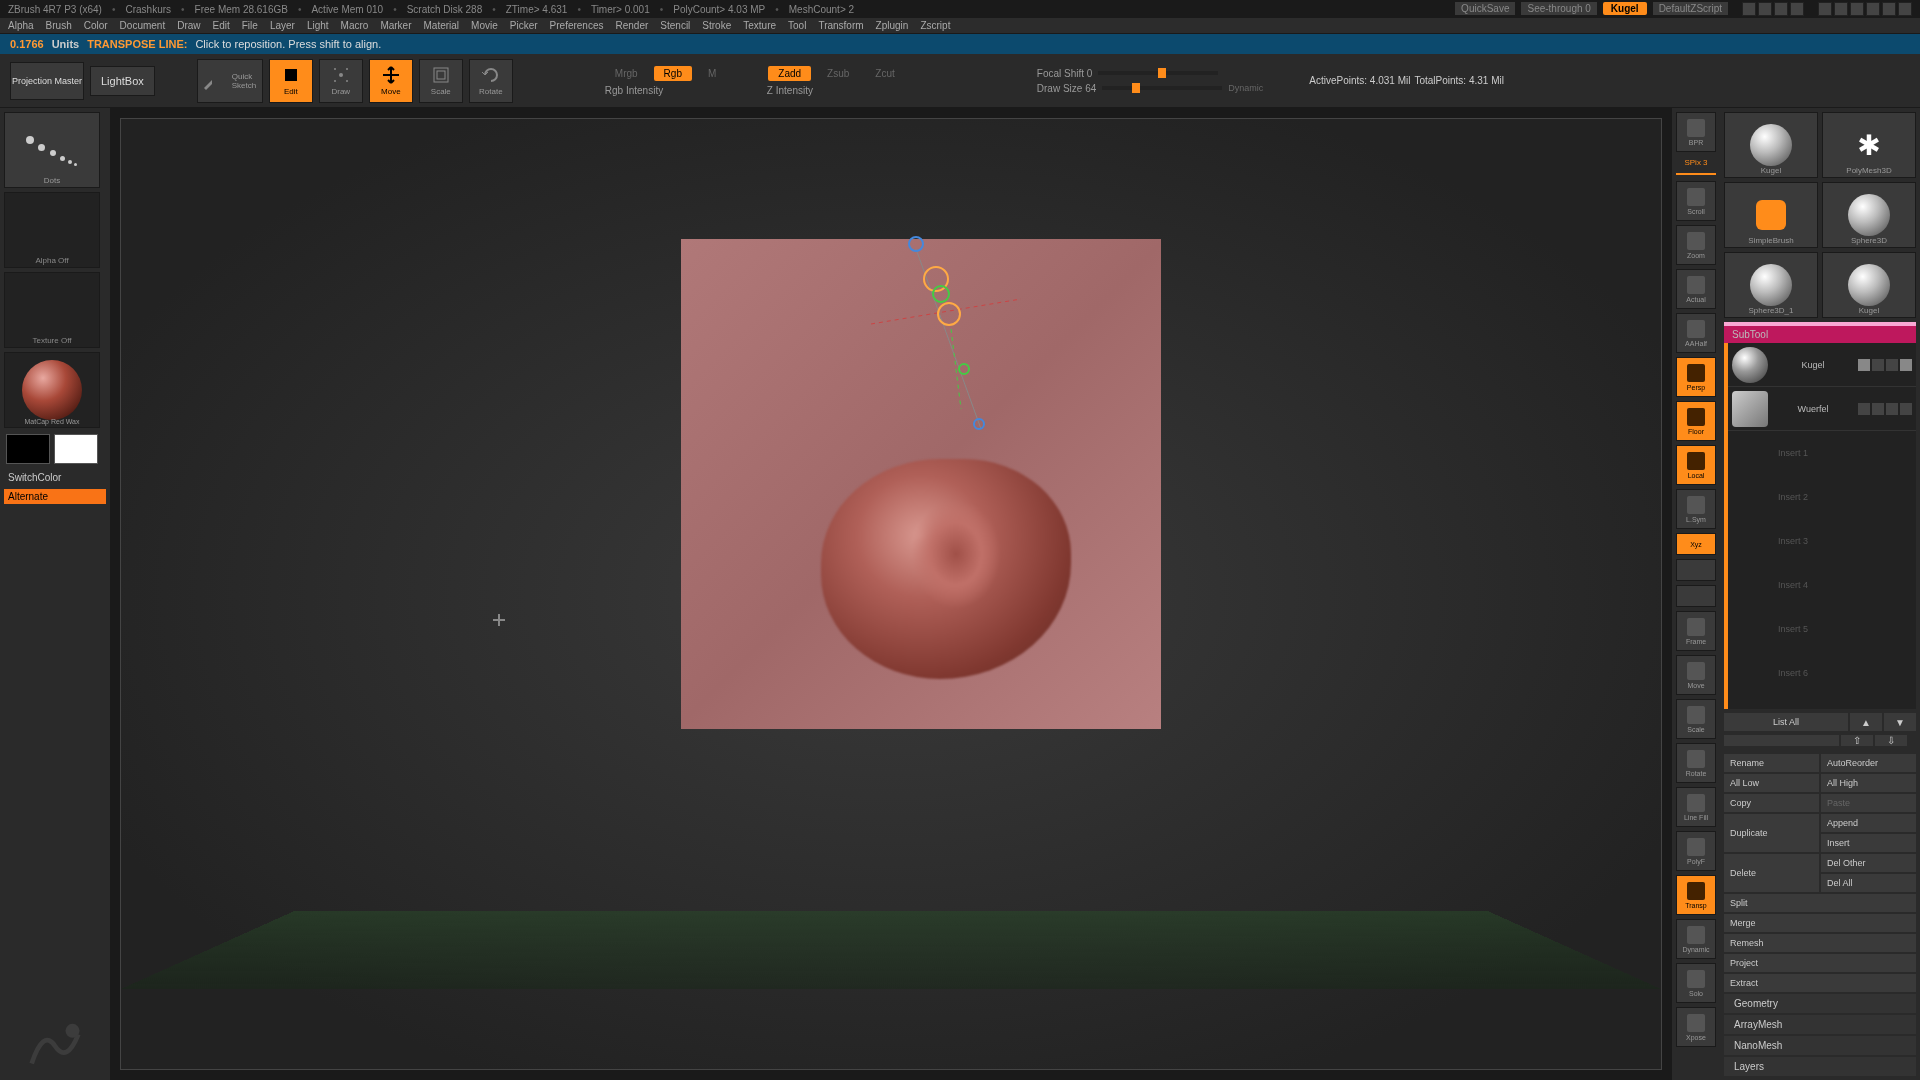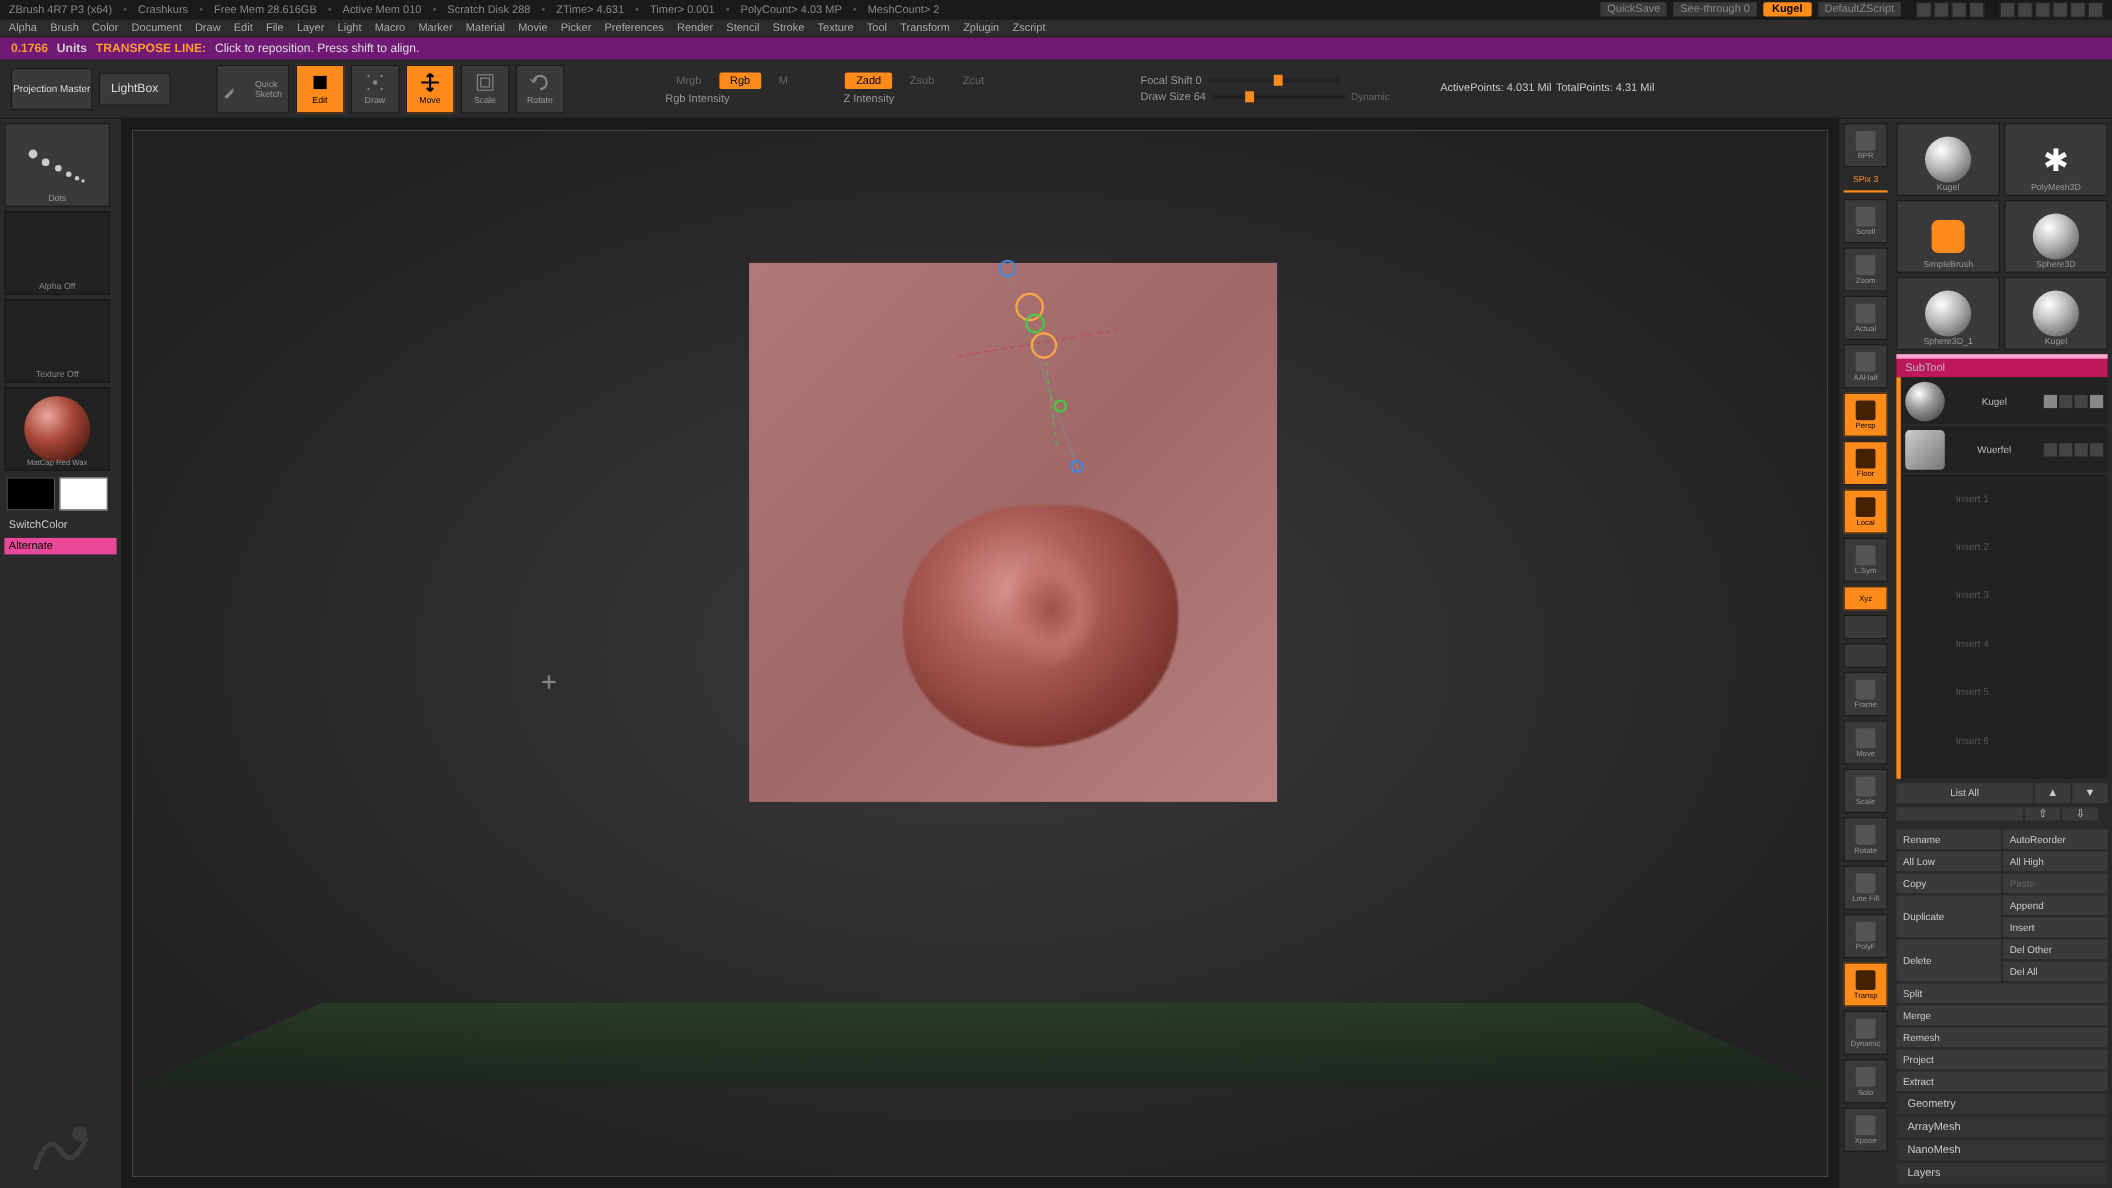--- a/index.html
+++ b/index.html
@@ -12,21 +12,21 @@
 .title-bar .btn { background: #ff8c1a; color: #000; padding: 1px 8px; border-radius: 2px; font-weight: bold; }
 .title-bar .box { background: #3a3a3a; padding: 1px 6px; }
 .title-bar .icon-group { display: flex; gap: 2px; margin-left: 8px; }
 .title-bar .tb-icon { width: 14px; height: 14px; background: #444; border: 1px solid #222; }
 
 
 .menu-bar { height: 16px; background: #2c2c2c; display: flex; align-items: center; padding: 0 8px; font-size: 10px; color: #aaa; gap: 12px; border-bottom: 1px solid #1a1a1a; }
 .menu-bar span { cursor: pointer; }
 
 
-.status-line { height: 20px; background: #701a75; display: flex; align-items: center; padding: 0 10px; font-size: 11px; color: #bbb; gap: 8px; }
+.status-line { height: 20px; background: #0c4a6e; display: flex; align-items: center; padding: 0 10px; font-size: 11px; color: #bbb; gap: 8px; }
 .status-line .units { color: #ff9933; font-weight: bold; }
 .status-line .unit-label { color: #ccc; font-weight: bold; }
 .status-line .mode { color: #ff9933; font-weight: bold; }
 .status-line .hint { color: #ddd; }
 
 
 .toolbar { height: 54px; background: #2a2a2a; display: flex; align-items: center; padding: 0 10px; gap: 6px; border-bottom: 1px solid #1a1a1a; }
 .toolbar .proj { width: 74px; height: 38px; background: #3a3a3a; display: flex; flex-direction: column; align-items: center; justify-content: center; font-size: 9px; color: #ddd; border: 1px solid #1a1a1a; }
 .toolbar .lightbox { background: #3a3a3a; padding: 8px 10px; font-size: 11px; color: #ddd; border: 1px solid #1a1a1a; }
 .toolbar .tool-btn { width: 44px; height: 44px; background: #3a3a3a; border: 1px solid #1a1a1a; display: flex; flex-direction: column; align-items: center; justify-content: center; font-size: 8px; color: #999; gap: 2px; }
@@ -55,21 +55,21 @@
 .left-panel .mat-prev { width: 96px; height: 76px; background: #222; border: 1px solid #1a1a1a; position: relative; display: flex; align-items: center; justify-content: center; }
 .left-panel .mat-prev .ball { width: 60px; height: 60px; border-radius: 50%; background: radial-gradient(circle at 35% 30%, #e8a8a0, #a84838 40%, #4a1810 85%); }
 .left-panel .color-picker { width: 96px; height: 90px; position: relative; }
 .left-panel .color-picker .sv { width: 80px; height: 70px; background: linear-gradient(to right, #fff, #f00); position: absolute; left: 8px; top: 0; }
 .left-panel .color-picker .sv::after { content: ''; position: absolute; inset: 0; background: linear-gradient(to bottom, transparent, #000); }
 .left-panel .color-picker .hue { width: 8px; height: 70px; position: absolute; left: 0; top: 0; background: linear-gradient(to bottom, #f00, #ff0, #0f0, #0ff, #00f, #f0f, #f00); }
 .left-panel .color-picker .gradient-label { position: absolute; bottom: 0; left: 4px; font-size: 10px; color: #ccc; }
 .left-panel .swatches { display: flex; gap: 4px; padding: 2px; }
 .left-panel .swatch { width: 44px; height: 30px; border: 1px solid #555; }
 .left-panel .switchcolor { font-size: 10px; color: #ccc; padding: 2px 4px; }
-.left-panel .alternate { background: #ec4899; color: #000; font-size: 10px; padding: 2px 4px; text-align: left; }
+.left-panel .alternate { background: #f97316; color: #000; font-size: 10px; padding: 2px 4px; text-align: left; }
 .left-panel .bottom-logo { margin-top: auto; width: 70px; height: 60px; opacity: 0.3; align-self: center; }
 
 
 .canvas-wrap { flex: 1; background: #1a1a1a; position: relative; display: flex; align-items: center; justify-content: center; padding: 10px; }
 .canvas-border { border: 1px solid #444; position: relative; width: 100%; height: 100%; background: radial-gradient(ellipse at center, #3a3a3a 0%, #222 80%); overflow: hidden; }
 .floor { position: absolute; bottom: 80px; left: 0; right: 0; height: 200px; background: linear-gradient(to bottom, rgba(40,70,40,0.6), rgba(20,40,20,0.4)); transform: perspective(600px) rotateX(60deg); transform-origin: bottom; }
 .plane { position: absolute; left: 560px; top: 120px; width: 480px; height: 490px; background: linear-gradient(135deg, #b07878 0%, #a06868 50%, #b88080 100%); }
 .sculpt { position: absolute; left: 700px; top: 340px; width: 250px; height: 220px; border-radius: 50% 45% 55% 50%; background: radial-gradient(ellipse at 40% 35%, #d89890, #b06058 30%, #803830 70%, #5a2820); filter: blur(1px); }
 .sculpt::before { content: ''; position: absolute; left: 90px; top: 40px; width: 90px; height: 110px; border-radius: 50%; background: radial-gradient(ellipse at 50% 50%, #a05048, #c07068 40%, transparent 70%); }
 .cursor-cross { position: absolute; left: 372px; top: 495px; width: 12px; height: 12px; }

